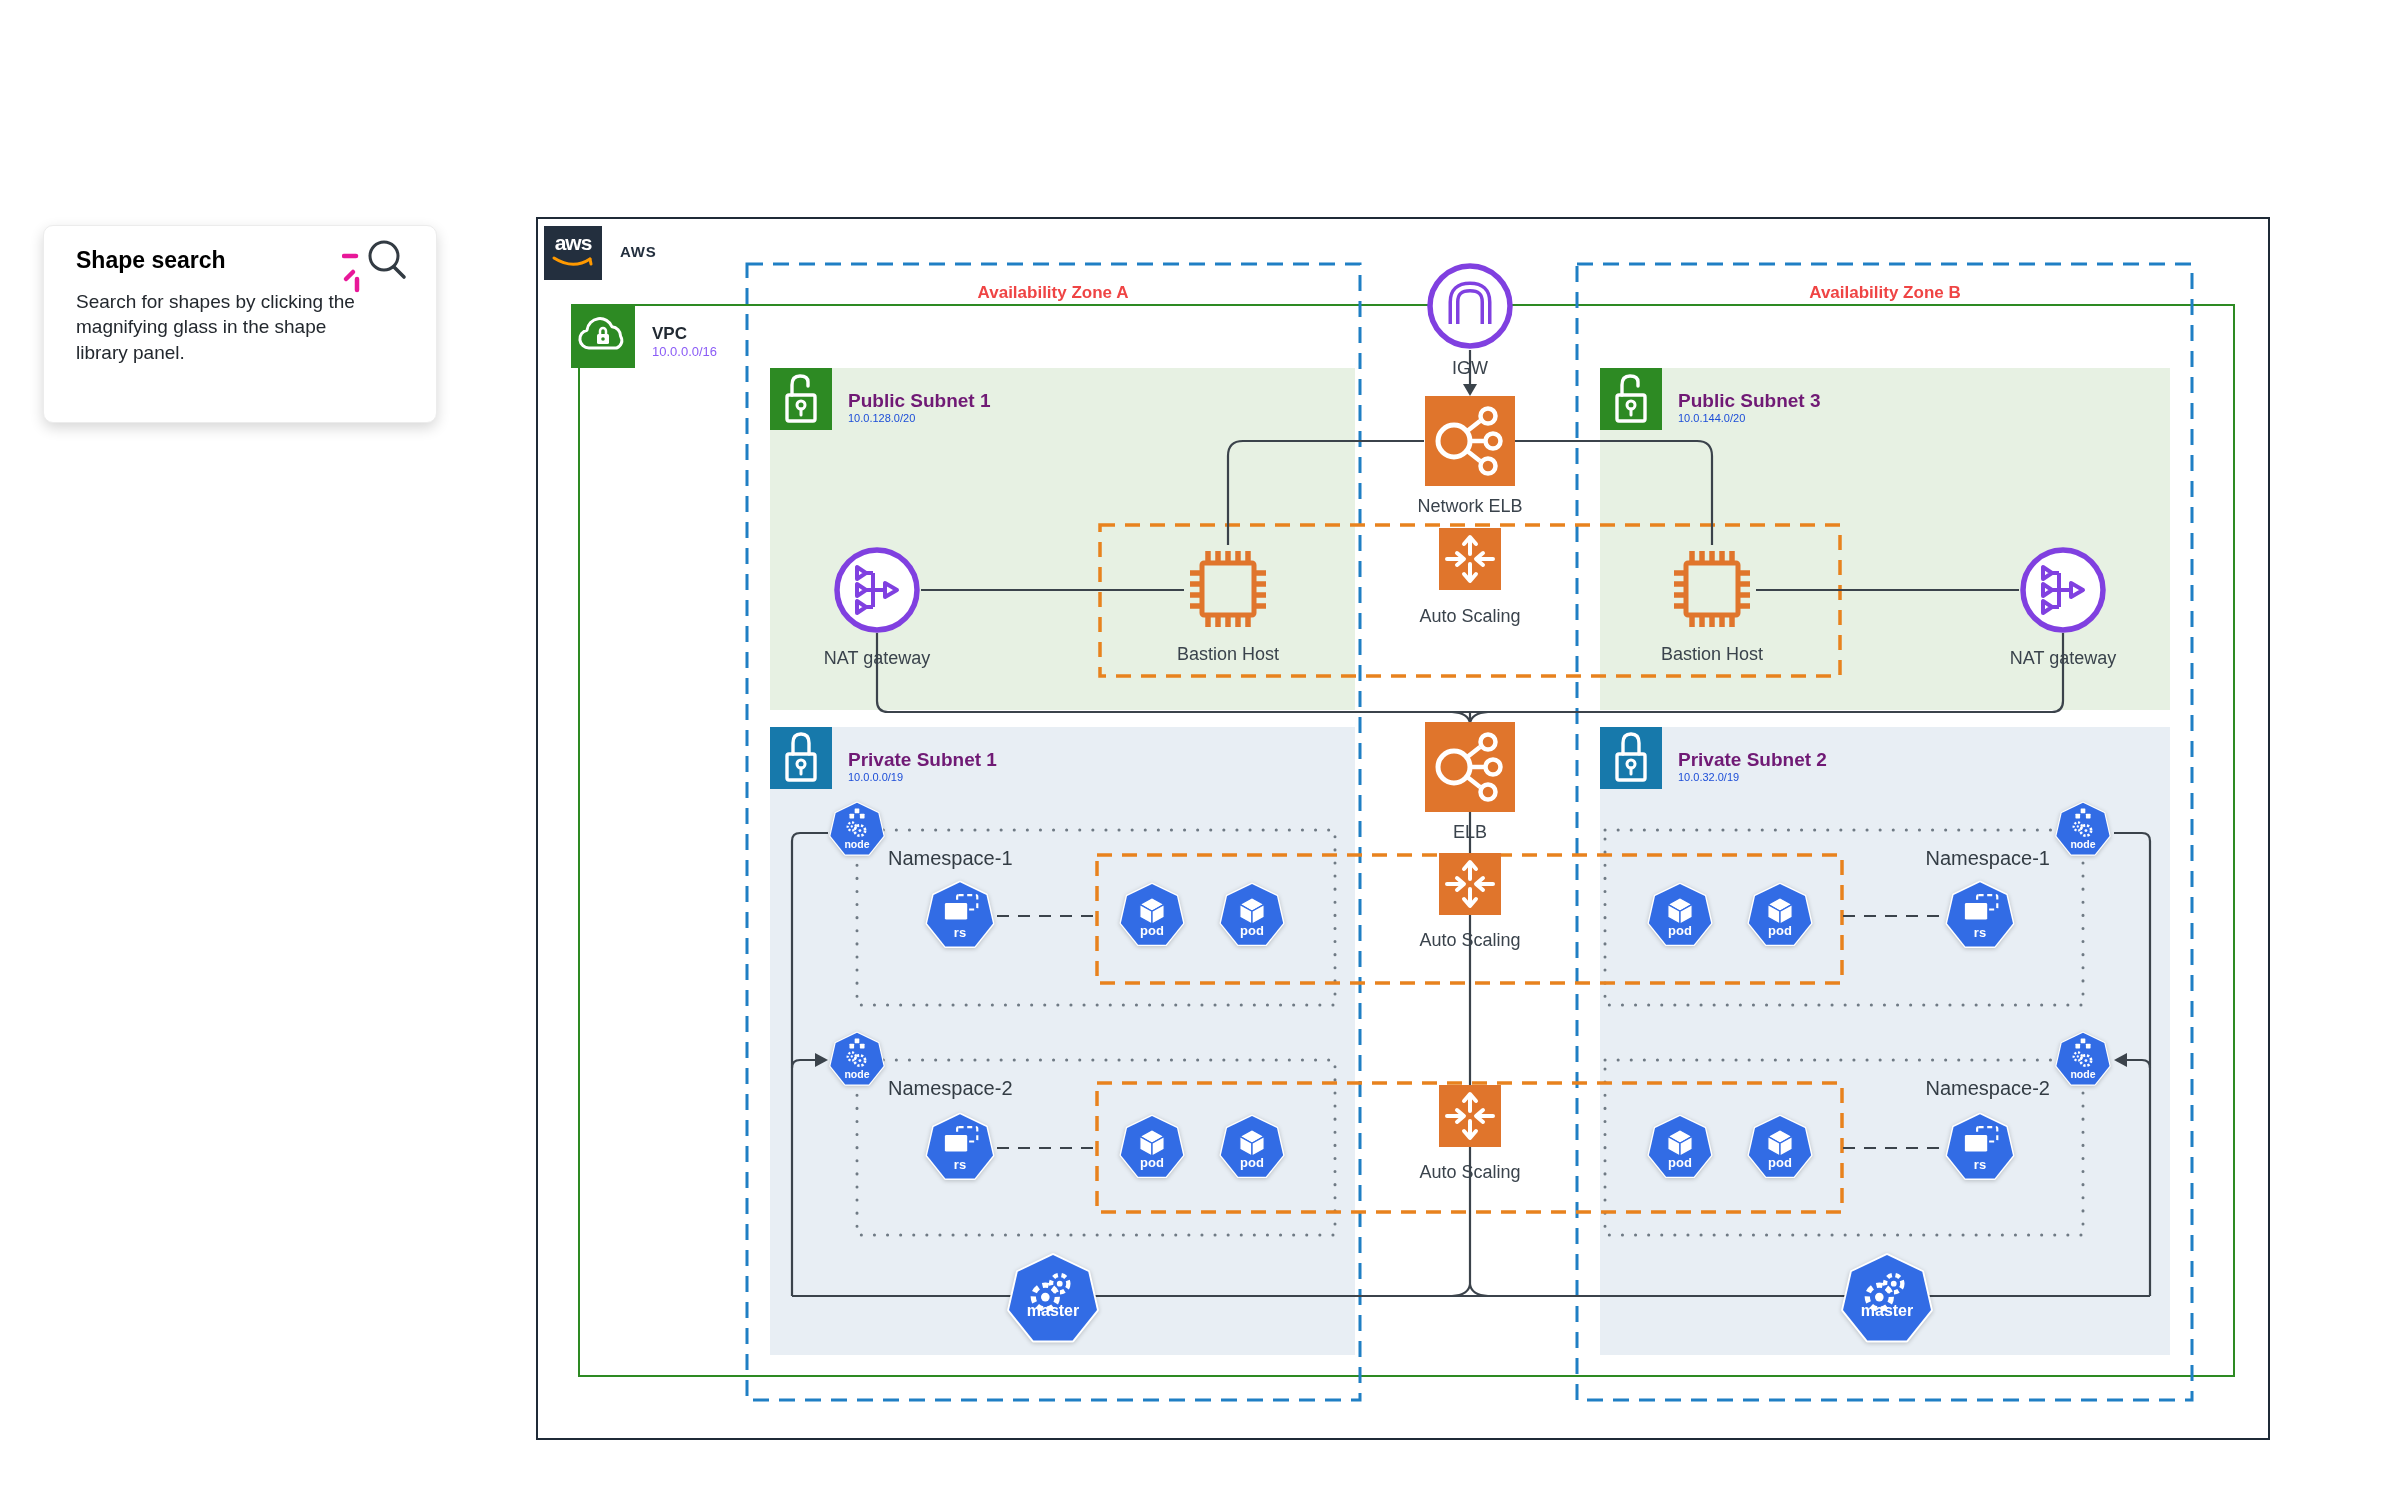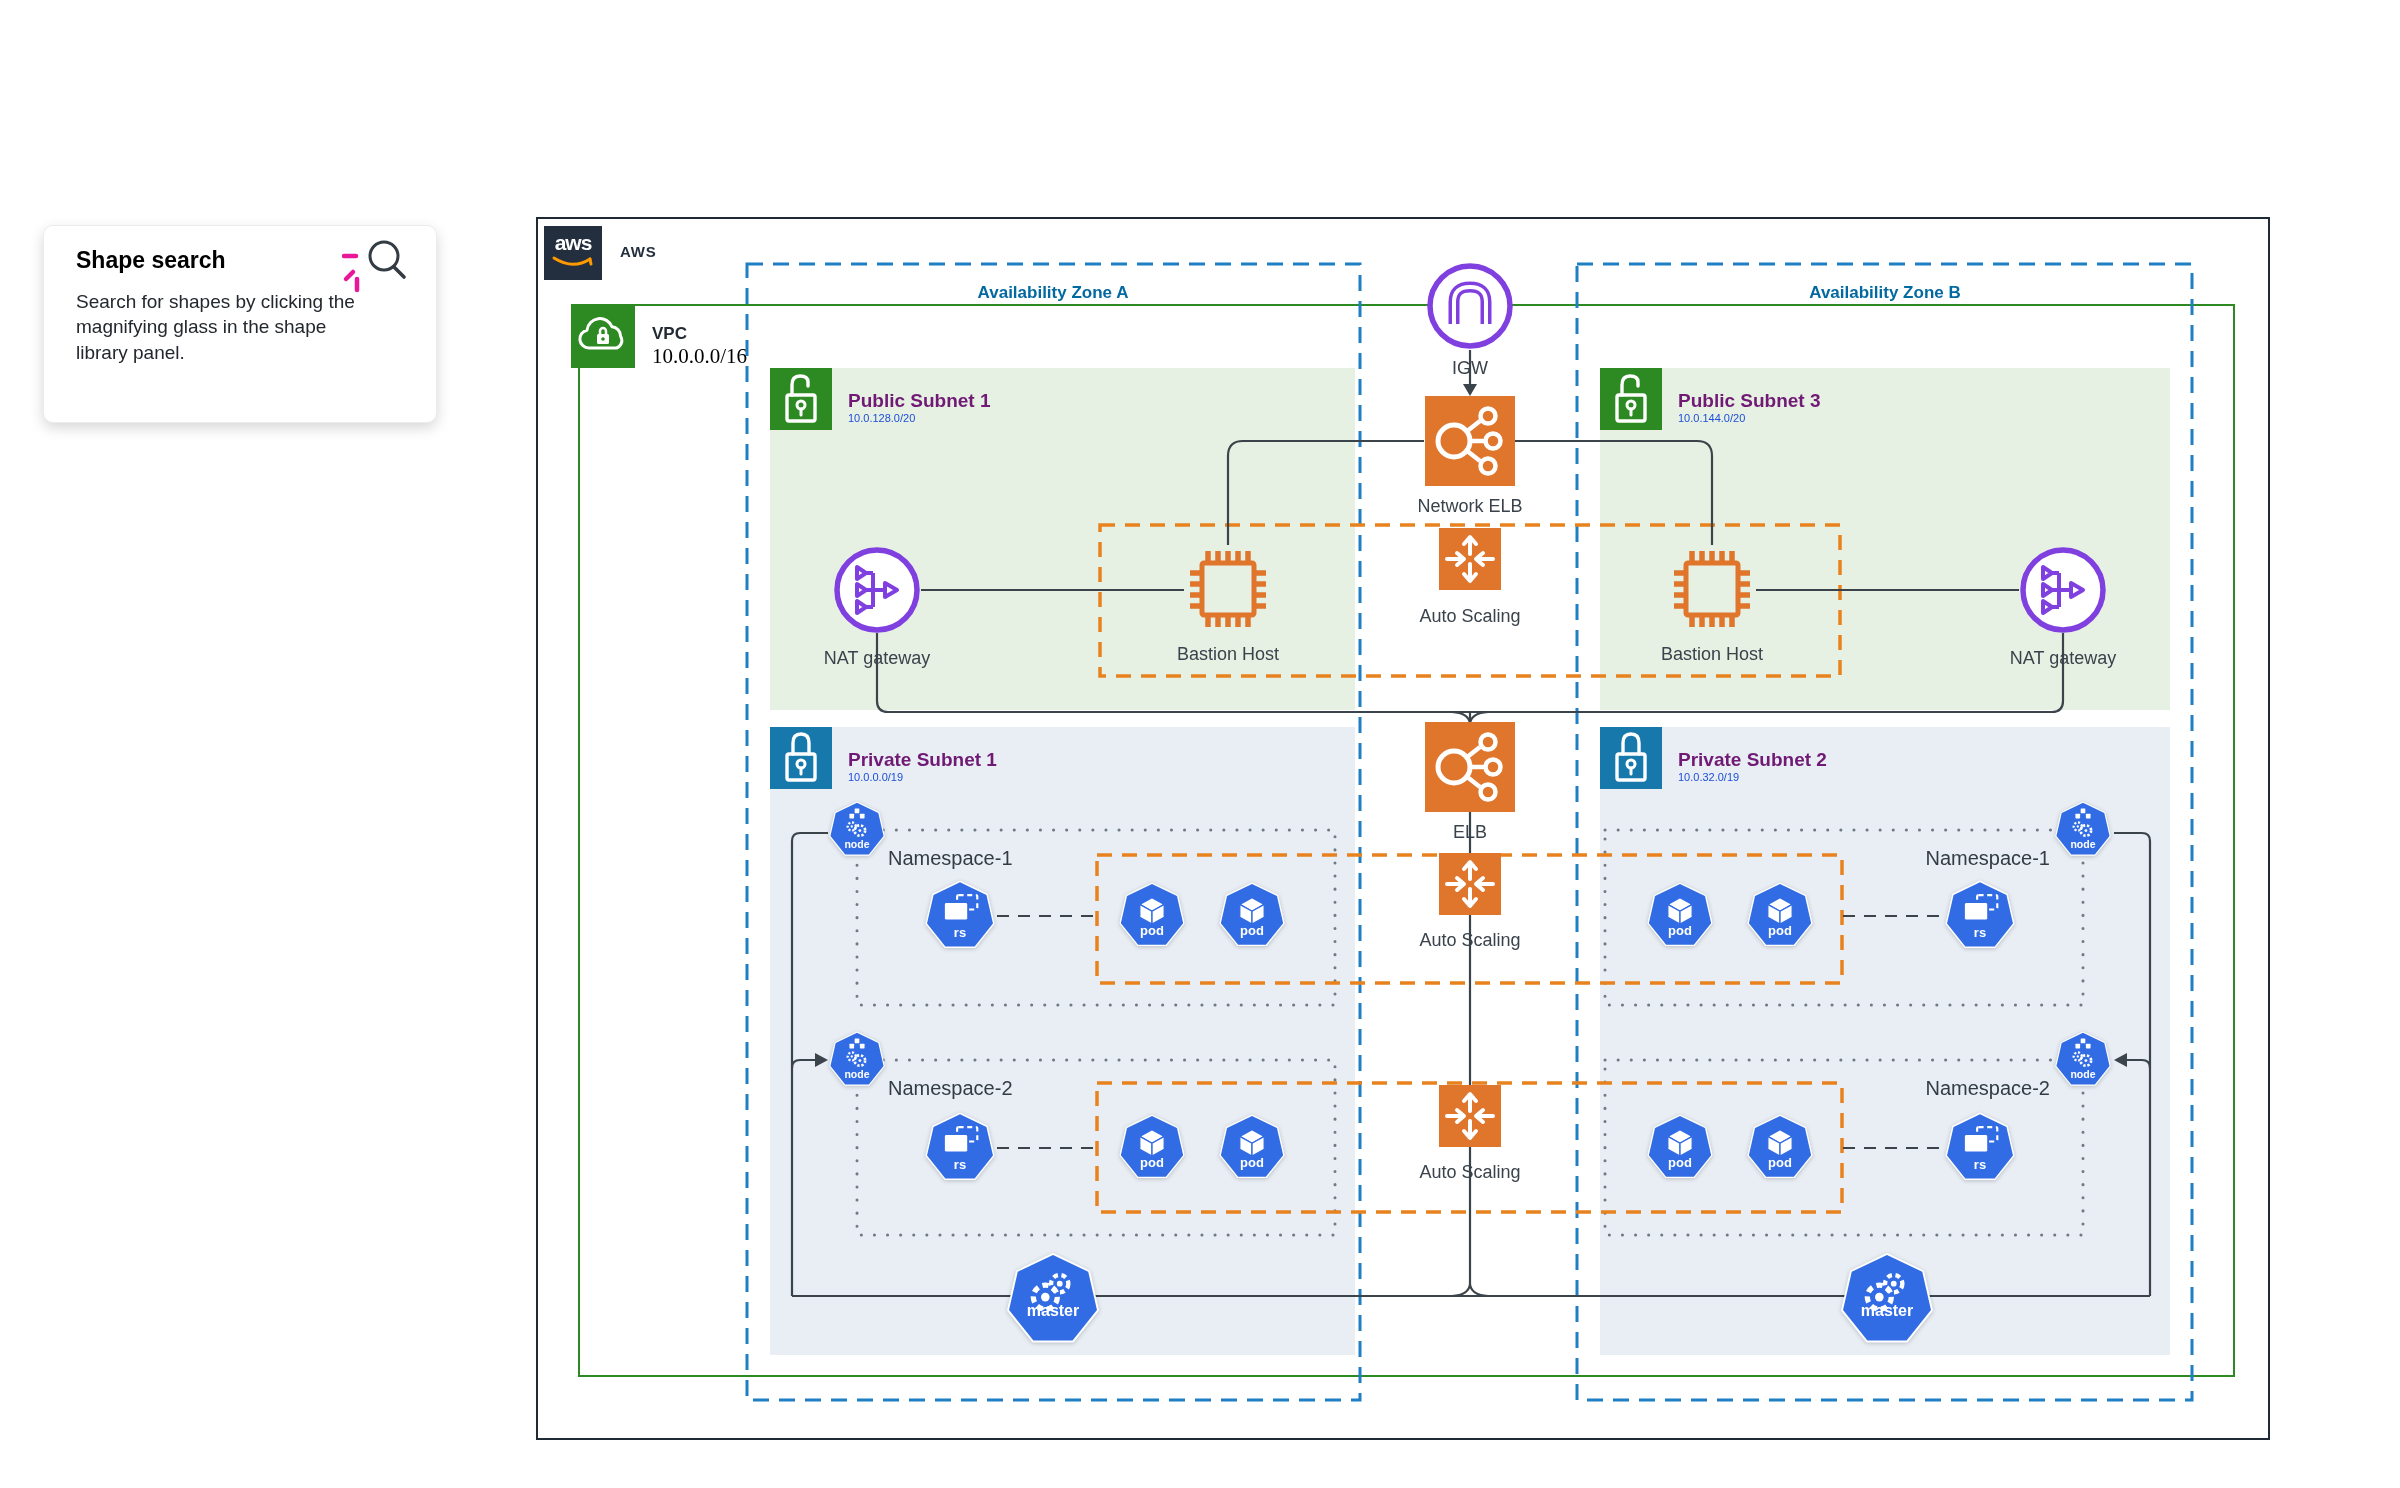--- a/index.html
+++ b/index.html
@@ -20,23 +20,23 @@
   .aws-logo-text{display:block;color:#fff;font-weight:bold;font-size:21px;line-height:34px;letter-spacing:-1px;}
   .aws-label{left:620px;top:243px;font-size:15px;font-weight:bold;letter-spacing:.8px;color:#232F3E;}
 
   
   .subnet{box-sizing:border-box;}
   .sub-green{background:#E7F1E3;}
   .sub-blue{background:#E8EEF4;}
   .sub-title{font-size:19px;font-weight:bold;color:#701a75;}
   .sub-cidr{font-size:11px;color:#1d4ed8;}
   .vpc-title{font-size:17px;font-weight:bold;color:#222A33;}
-  .vpc-cidr{font-size:21px;color:#000000;font-family:Liberation Serif, serif;}
-
-  .zone-label{font-size:17px;font-weight:bold;color:#0369a1;transform:translate(-50%,-50%);white-space:nowrap;}
+  .vpc-cidr{font-size:13px;color:#8b5cf6;}
+
+  .zone-label{font-size:17px;font-weight:bold;color:#ef4444;transform:translate(-50%,-50%);white-space:nowrap;}
 
   .caption{font-size:18px;color:#3A434C;transform:translateX(-50%);white-space:nowrap;}
   .ns-label{font-size:20px;color:#333C44;white-space:nowrap;}
   .ns-label-r{width:240px;text-align:right;}
 
   .overlay{left:0;top:0;width:2400px;height:1488px;pointer-events:none;}
   .az{fill:none;stroke:#1F7FC4;stroke-width:3;stroke-dasharray:16 10;}
   .ns{fill:none;stroke:#6F7A84;stroke-width:3;stroke-dasharray:0.1 13;stroke-linecap:round;}
   .og{fill:none;stroke:#E8821E;stroke-width:3.5;stroke-dasharray:15 10;}
   .ln{fill:none;stroke:#3B434B;stroke-width:2.2;}

